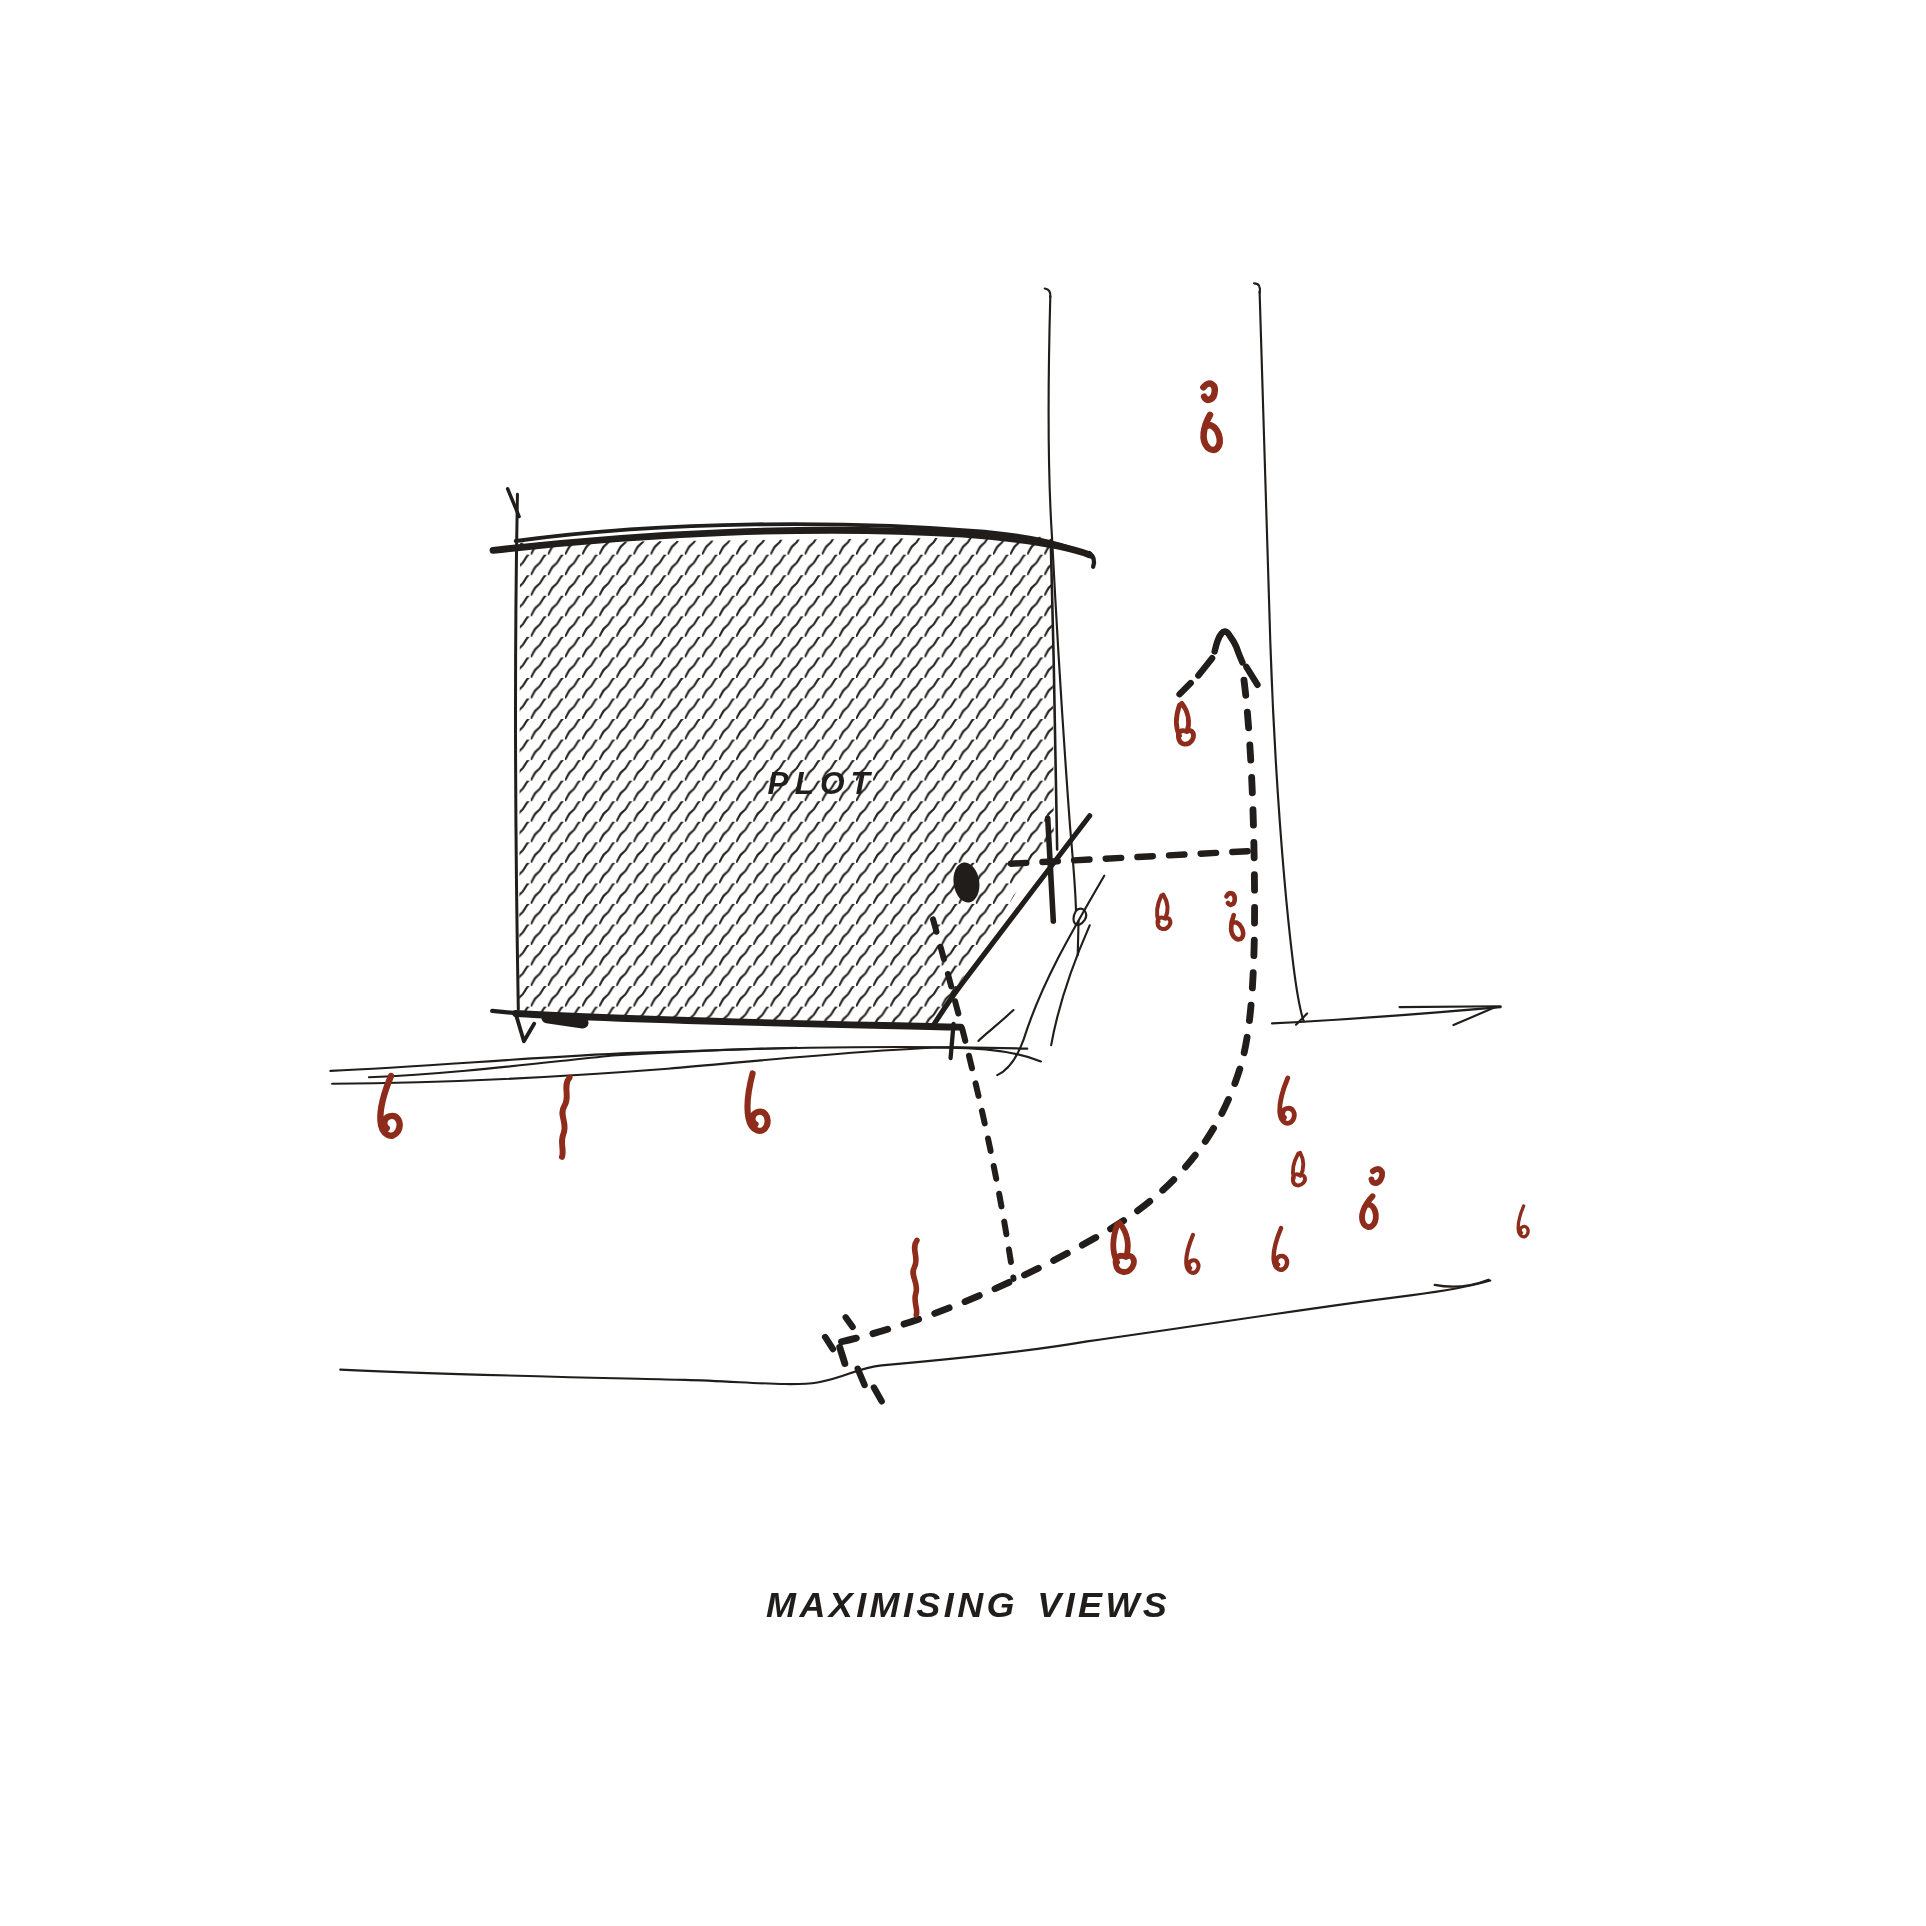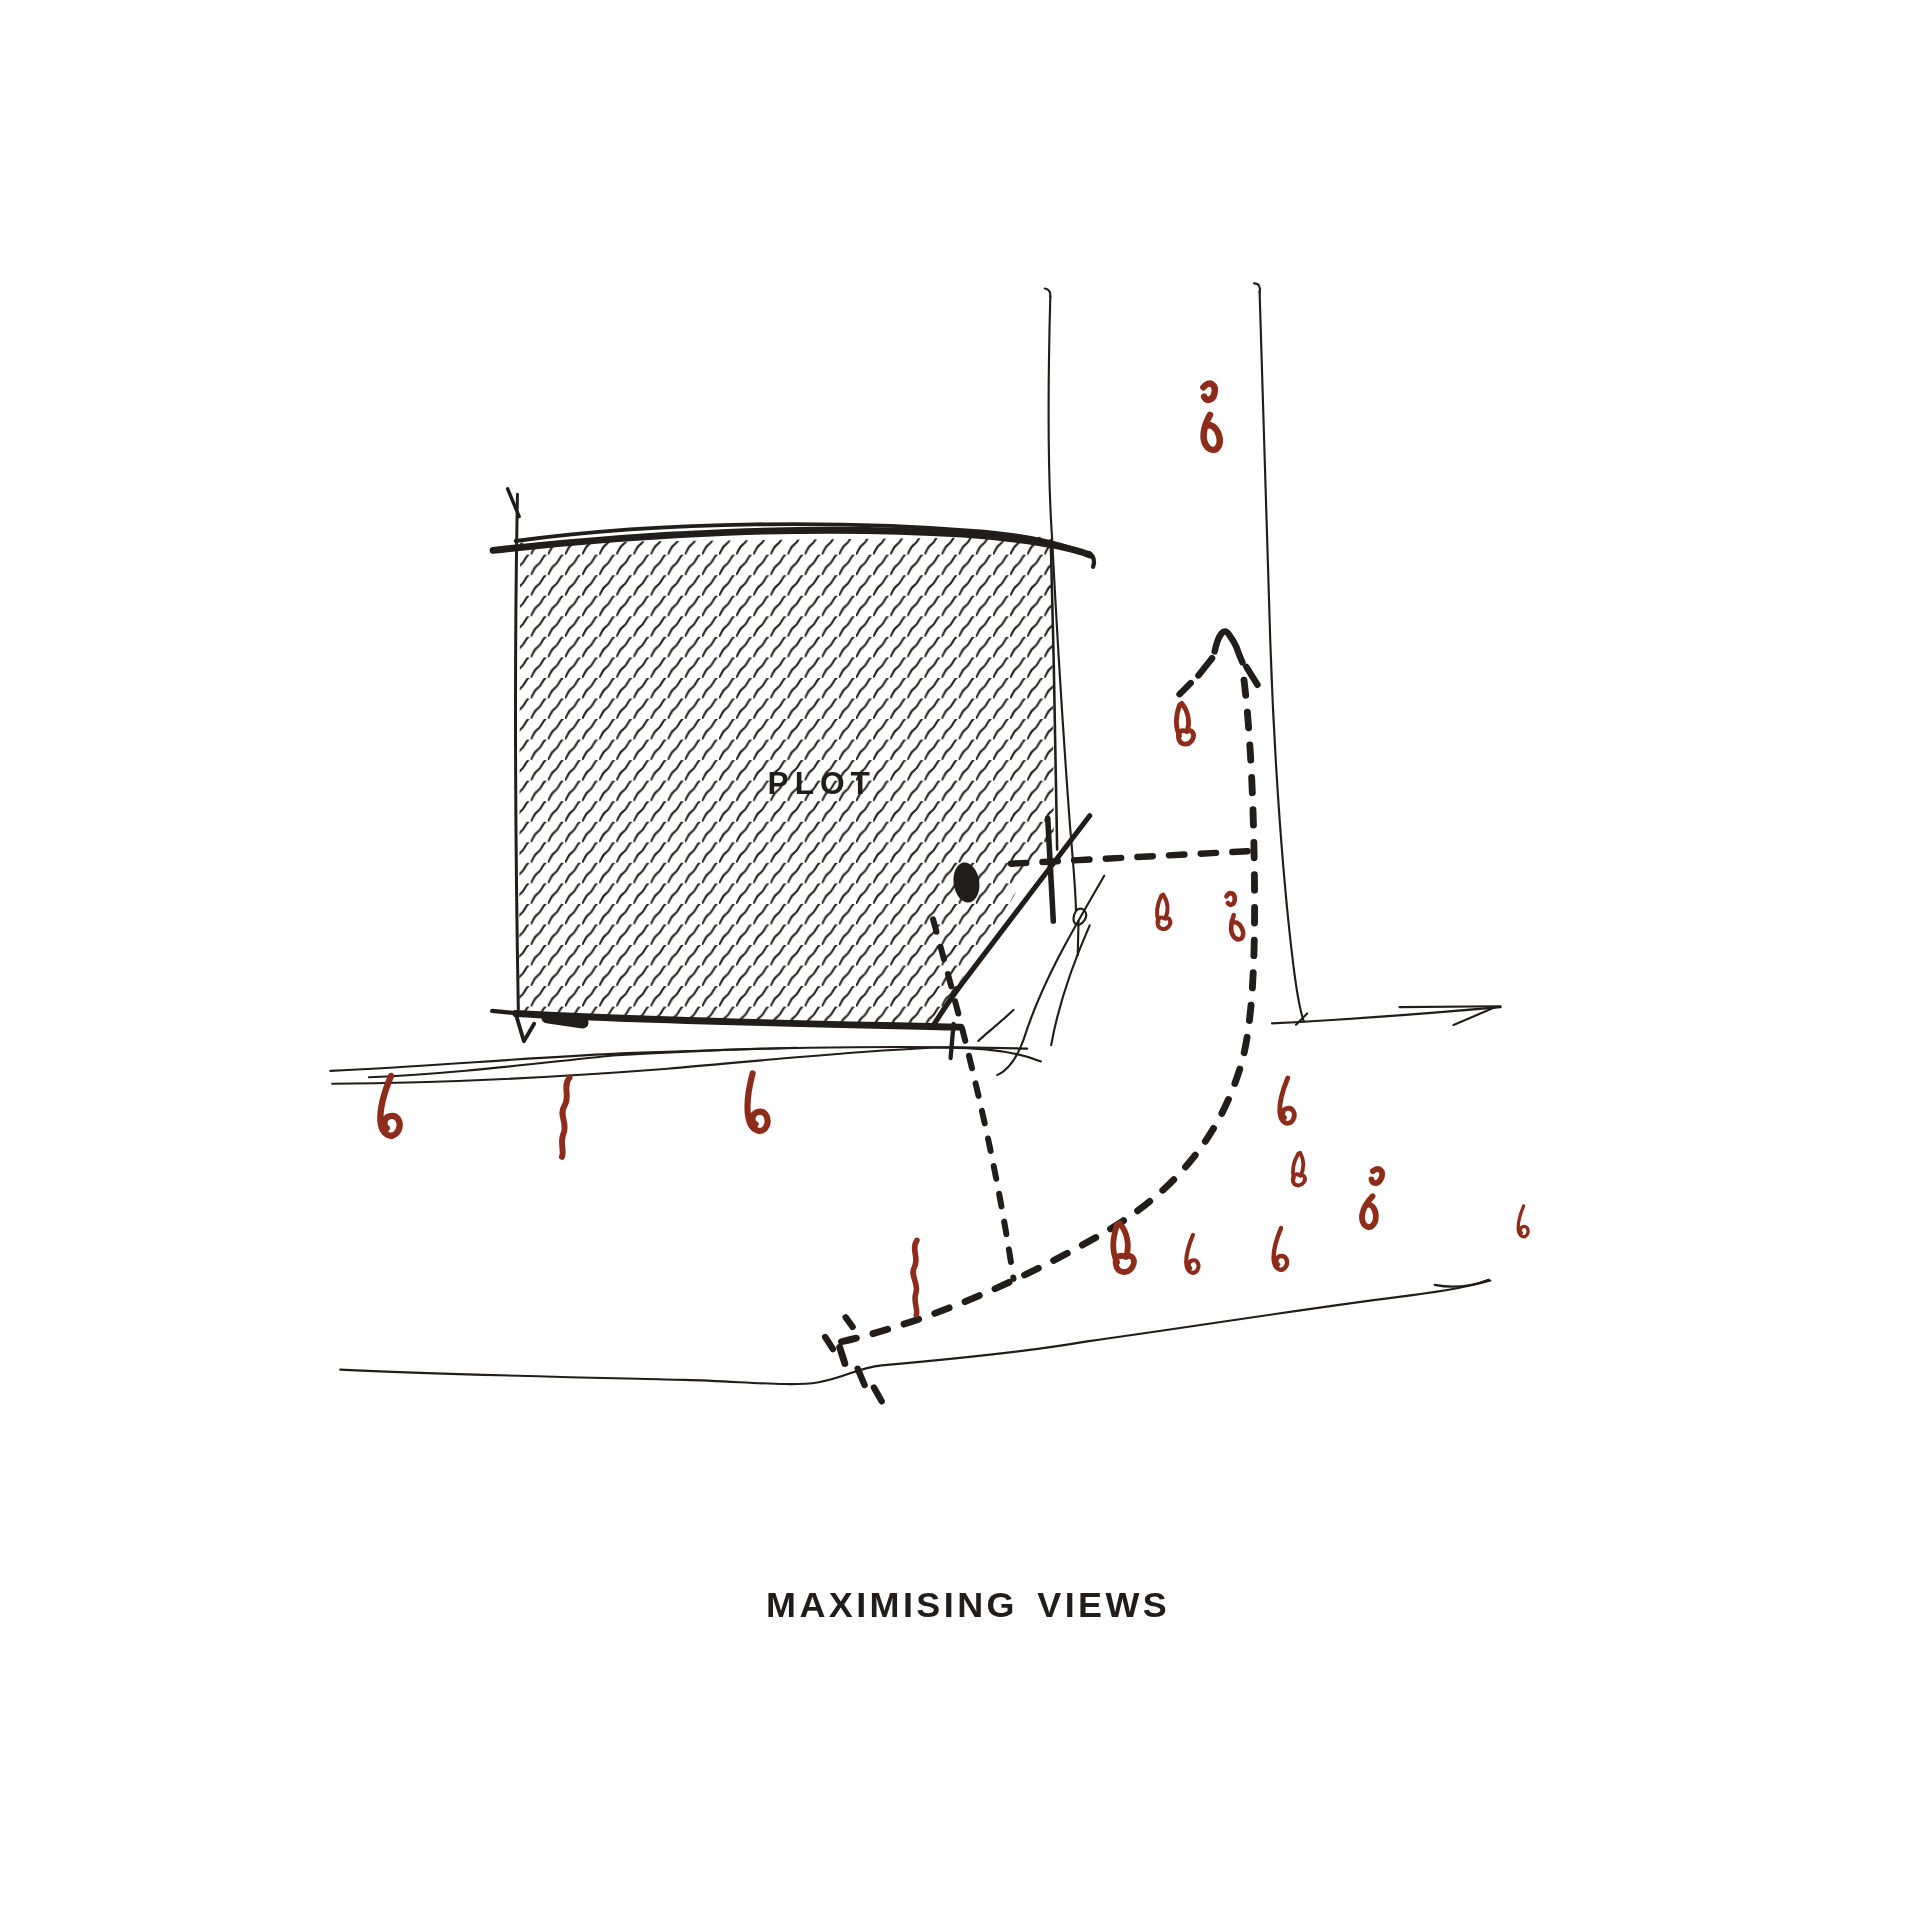--- a/index.html
+++ b/index.html
@@ -7,20 +7,21 @@
     --hatch:#282420;
     --red:#8e2c1c;
     --paper:#ffffff;
   }
   html,body{margin:0;padding:0;background:var(--paper);}
   .canvas-wrap{
     position:relative;
     width:1926px;height:1926px;
     background:var(--paper);
     overflow:hidden;
+    font-style:italic;
   }
   svg{position:absolute;inset:0;display:block;}
   .ink{stroke:var(--ink);fill:none;stroke-linecap:round;stroke-linejoin:round;}
   .dash{stroke:var(--ink);fill:none;stroke-linecap:round;}
   text{
     font-family:"Liberation Sans","DejaVu Sans",sans-serif;
     font-weight:700;
     fill:var(--ink);
   }
   .plot-label{font-size:74px;letter-spacing:14px;}

